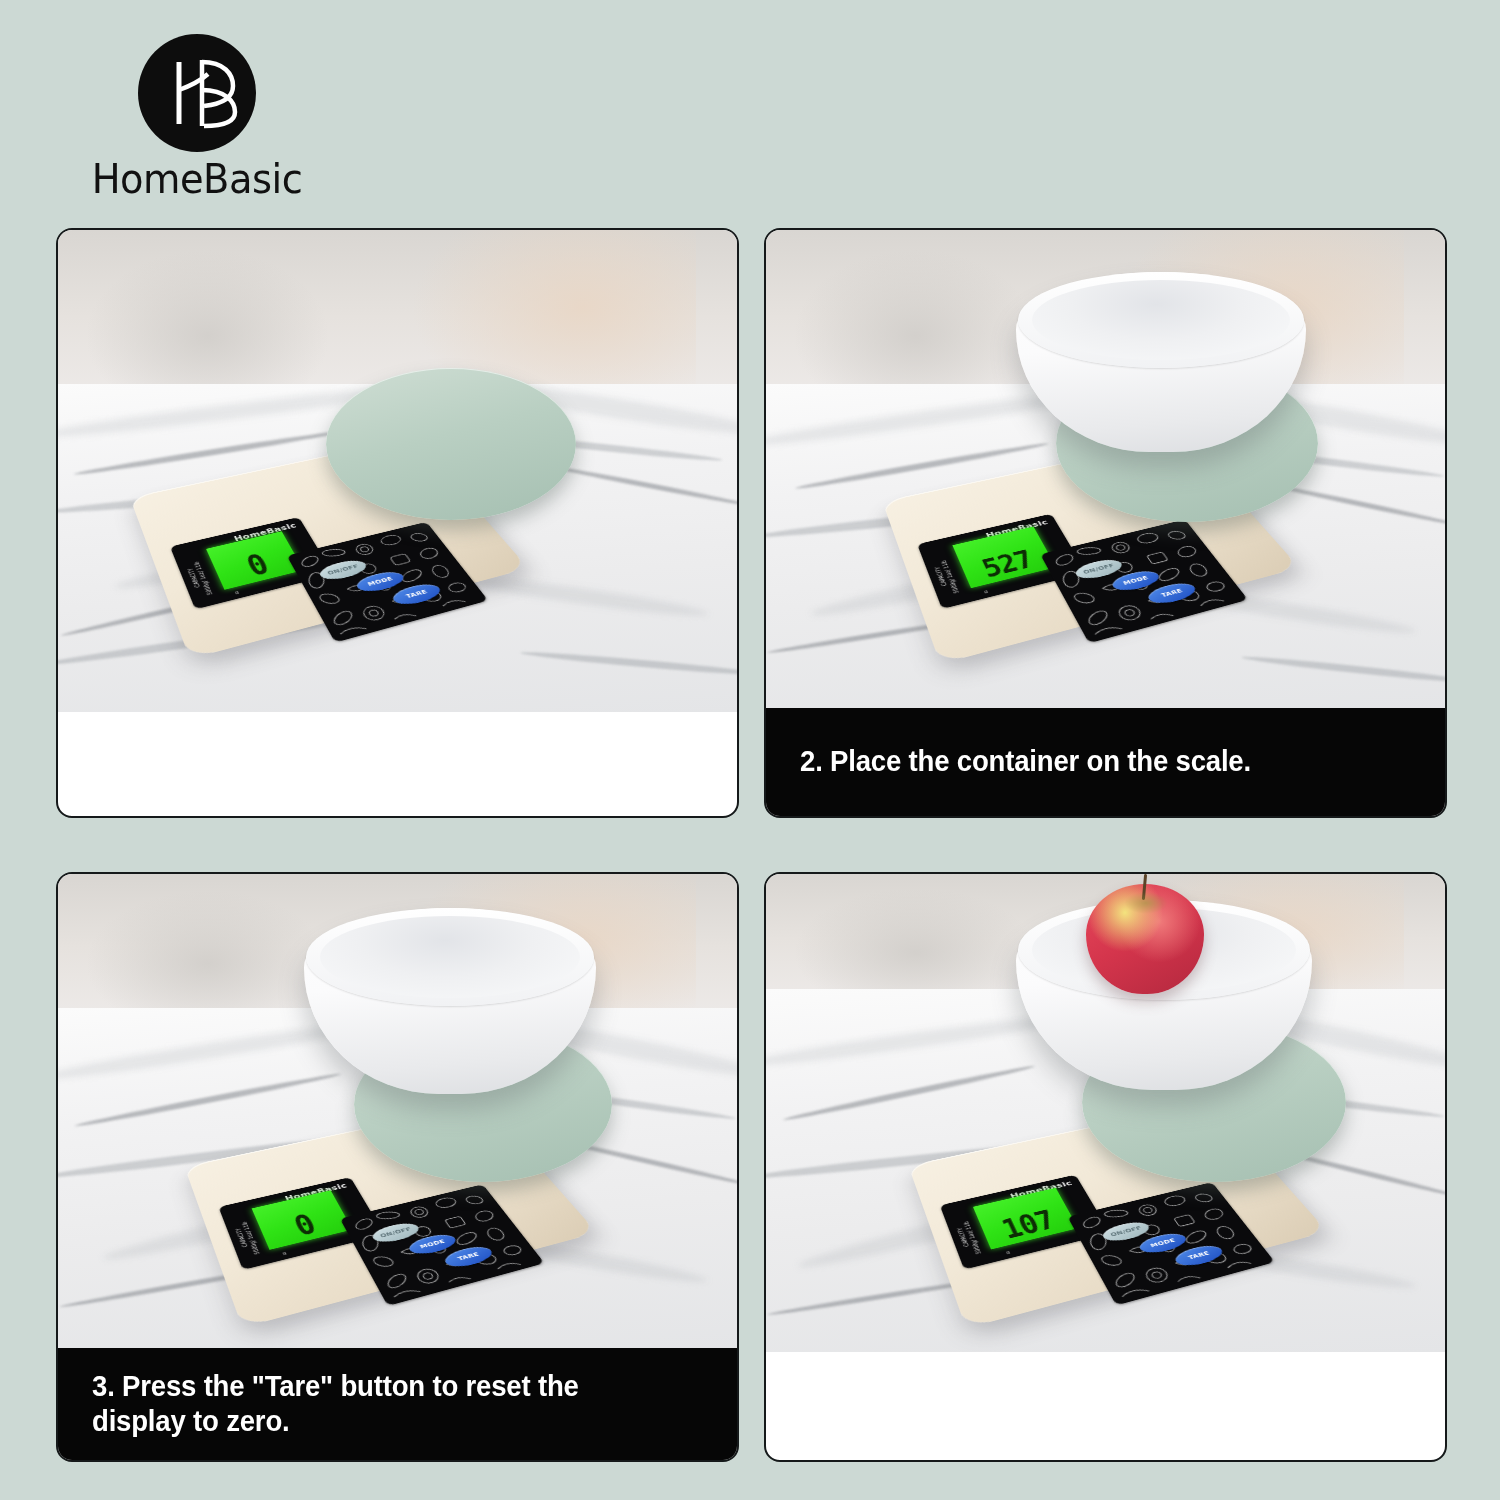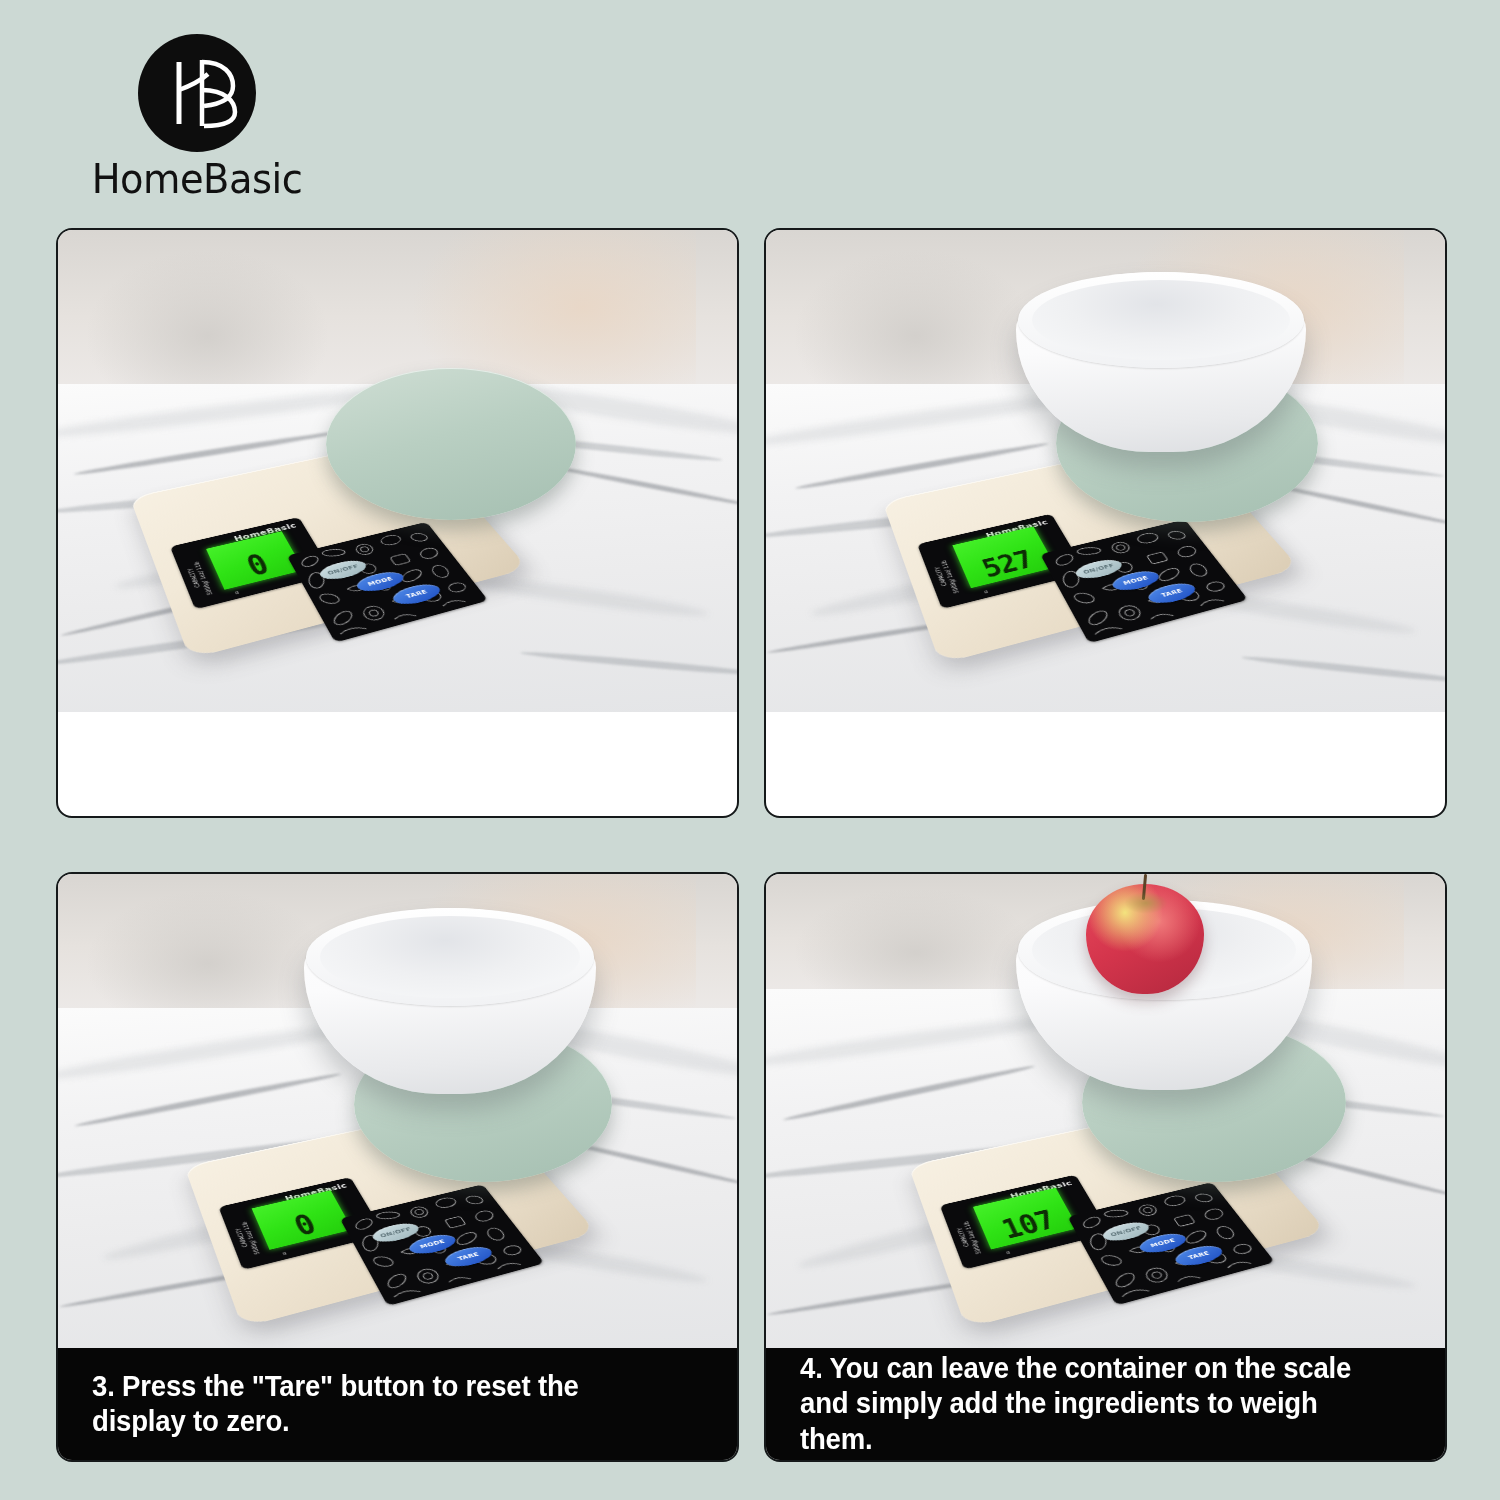--- a/index.html
+++ b/index.html
@@ -373,20 +373,23 @@
         <div class="platform" style="left:150px;top:-44px;width:262px;height:158px;"></div>
       </div>
 
       <div class="bowl" style="left:250px;top:42px;width:290px;height:180px;">
         <div class="bowl-outer"></div>
         <div class="bowl-rim" style="left:2px;top:0;width:286px;height:96px;"></div>
         <div class="bowl-inner" style="left:16px;top:8px;width:258px;height:80px;"></div>
       </div>
     </div>
 
+    <div class="caption">
+      <div class="caption-text">2. Place the container on the scale.</div>
+    </div>
   </div>
 
   <div class="panel p3">
     <div class="photo">
       <div class="backdrop" style="height:34%;"></div>
       <div class="marble" style="height:72%;">
         <div class="vein soft" style="left:-4%;top:10%;width:54%;height:16px;transform:rotate(-9deg);"></div>
         <div class="vein dark" style="left:2%;top:26%;width:40%;height:6px;transform:rotate(-11deg);"></div>
         <div class="vein" style="left:-3%;top:42%;width:50%;height:9px;transform:rotate(-7deg);"></div>
         <div class="vein soft" style="left:6%;top:60%;width:46%;height:18px;transform:rotate(-13deg);"></div>
@@ -530,18 +533,15 @@
         <div class="bowl-inner" style="left:16px;top:8px;width:264px;height:84px;"></div>
       </div>
 
       <div class="apple" style="left:320px;top:10px;width:118px;height:110px;">
         <div class="apple-body"></div>
         <div class="apple-stem" style="left:57px;top:-10px;height:26px;"></div>
         <div class="apple-dimple" style="left:38px;top:8px;width:44px;height:22px;"></div>
       </div>
     </div>
 
-    <div class="caption">
-      <div class="caption-text">4. You can leave the container on the scale and simply add the ingredients to weigh them.</div>
-    </div>
   </div>
 
 </div>
 
 </body></html>

